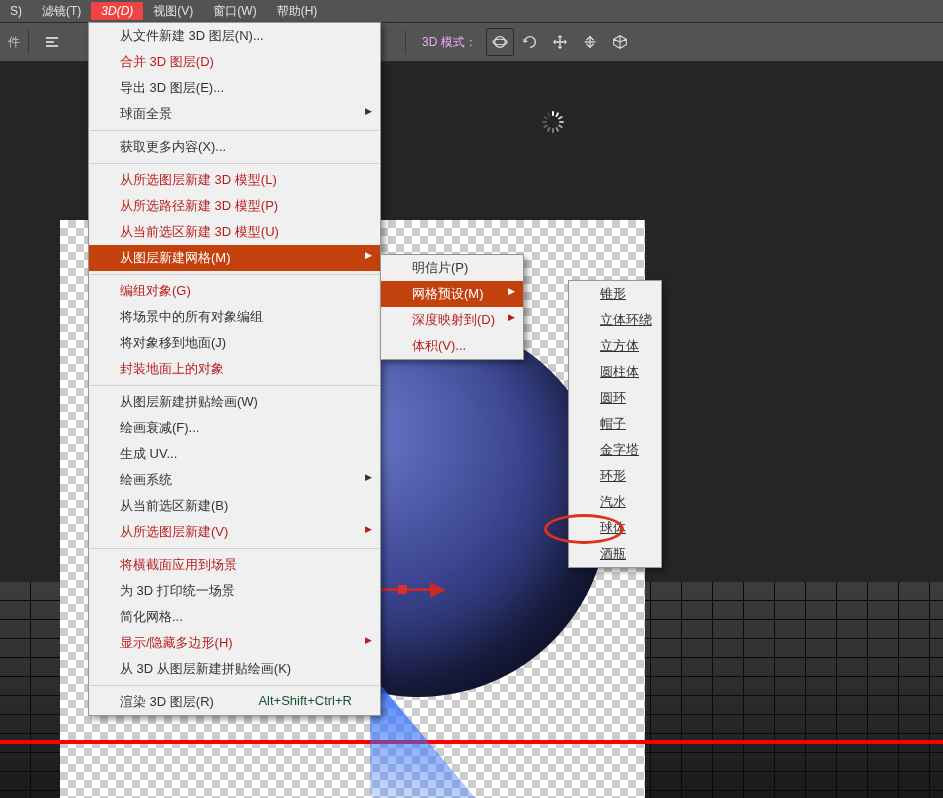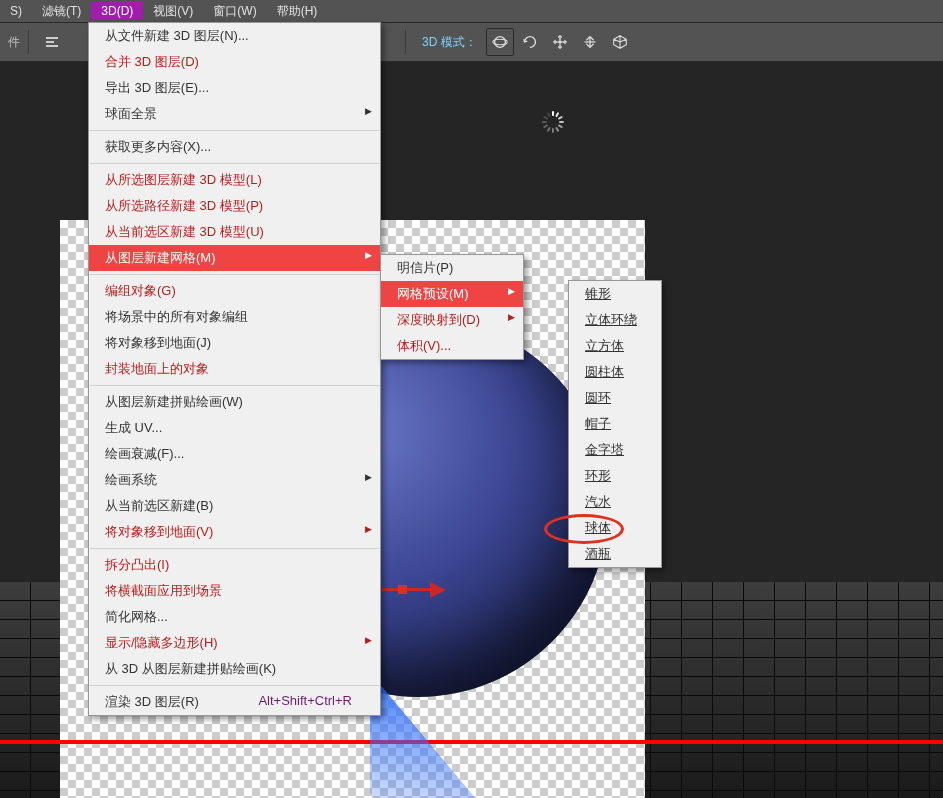--- a/index.html
+++ b/index.html
@@ -1,24 +1,24 @@
 <!DOCTYPE html>
 <html><head>
 <meta charset="utf-8">
 <style>
   * { margin: 0; padding: 0; box-sizing: border-box; font-family: "Microsoft YaHei", sans-serif; }
   body { background: #535353; width: 943px; height: 798px; overflow: hidden; position: relative; }
   
   .menubar { background: #535353; height: 22px; display: flex; align-items: center; color: #e0e0e0; font-size: 12px; }
   .menubar-item { padding: 2px 10px; cursor: default; }
-  .menubar-item.active { background: #a21caf; color: #fff; }
+  .menubar-item.active { background: #ef4444; color: #fff; font-style: italic; }
   
   .toolbar { background: #535353; height: 40px; border-top: 1px solid #2a2a2a; border-bottom: 1px solid #2a2a2a; display: flex; align-items: center; color: #c0c0c0; font-size: 12px; padding: 0 8px; }
   .toolbar-sep { width: 1px; height: 24px; background: #3a3a3a; margin: 0 8px; }
-  .toolbar-label { color: #7dd3fc; margin: 0 8px; }
+  .toolbar-label { color: #f0abfc; margin: 0 8px; }
   .toolbar-btn { width: 28px; height: 28px; display: inline-flex; align-items: center; justify-content: center; color: #ddd; margin: 0 1px; }
   .toolbar-btn.boxed { border: 1px solid #2a2a2a; border-radius: 2px; }
   
   .canvas-area { position: absolute; left: 0; top: 62px; right: 0; bottom: 0; background: #252525; overflow: hidden; }
   
   .checker { position: absolute; top: 158px; left: 60px; width: 585px; height: 585px;
     background-image:
       linear-gradient(45deg, #cccccc 25%, transparent 25%),
       linear-gradient(-45deg, #cccccc 25%, transparent 25%),
       linear-gradient(45deg, transparent 75%, #cccccc 75%),
@@ -44,33 +44,33 @@
   
   .arrow-red { position: absolute; left: 370px; top: 522px; width: 80px; height: 12px; }
   .arrow-red .shaft { position: absolute; left: 0; top: 4px; width: 60px; height: 3px; background: #c82828; }
   .arrow-red .head { position: absolute; left: 60px; top: -2px; width: 0; height: 0; border-left: 16px solid #c82828; border-top: 8px solid transparent; border-bottom: 8px solid transparent; }
   .arrow-red .knob { position: absolute; left: 28px; top: 1px; width: 9px; height: 9px; background: #d63030; }
   
   .spinner { position: absolute; left: 541px; top: 110px; width: 24px; height: 24px; }
   .spinner svg { width: 24px; height: 24px; }
   
   .dropdown { position: absolute; background: #f0f0f0; border: 1px solid #979797; box-shadow: 3px 3px 6px rgba(0,0,0,0.4); font-size: 13px; color: #333; }
-  .dropdown .item { padding: 4px 28px 4px 16px; white-space: nowrap; position: relative; display: flex; justify-content: space-between; gap: 18px;}
+  .dropdown .item { padding: 4px 28px 4px 31px; white-space: nowrap; position: relative; display: flex; justify-content: space-between; gap: 18px;}
   .dropdown .item.disabled { color: #b91c1c; }
-  .dropdown .item.highlight { background: #ef4444; color: #fff; }
+  .dropdown .item.highlight { background: #c2410c; color: #fff; }
   .dropdown .item.has-sub::after { content: "▶"; position: absolute; right: 8px; top: 5px; font-size: 9px; }
   .dropdown .sep { height: 1px; background: #d0d0d0; margin: 3px 1px; }
   
   .menu1 { left: 88px; top: 22px; width: 293px; }
   .menu2 { left: 380px; top: 254px; width: 144px; }
   .menu3 { left: 568px; top: 280px; width: 94px; text-decoration: underline; }
   
   .circled { position: absolute; left: 544px; top: 514px; width: 80px; height: 30px; border: 3px solid #e03020; border-radius: 50%; pointer-events: none; }
   
-  .shortcut { color: #701a75; }
+  .shortcut { color: #14532d; }
 </style>
 </head>
 <body>
 
 <div class="menubar">
   <span class="menubar-item">S)</span>
   <span class="menubar-item">滤镜(T)</span>
   <span class="menubar-item active">3D(D)</span>
   <span class="menubar-item">视图(V)</span>
   <span class="menubar-item">窗口(W)</span>
@@ -194,40 +194,40 @@
       <span>将对象移到地面(J)</span>
     </div>
     <div class="item disabled">
       <span>封装地面上的对象</span>
     </div>
     <div class="sep"></div>
     <div class="item">
       <span>从图层新建拼贴绘画(W)</span>
     </div>
     <div class="item">
+      <span>绘画衰减(F)...</span>
+    </div>
+    <div class="item">
       <span>生成 UV...</span>
-    </div>
-    <div class="item">
-      <span>绘画衰减(F)...</span>
     </div>
     <div class="item has-sub">
       <span>绘画系统</span>
     </div>
     <div class="item">
       <span>从当前选区新建(B)</span>
     </div>
     <div class="item disabled has-sub">
-      <span>将对象移到地面(V)</span>
-    </div>
-    <div class="sep"></div>
-    <div class="item disabled">
-      <span>拆分凸出(I)</span>
-    </div>
+      <span>从所选图层新建(V)</span>
+    </div>
+    <div class="sep"></div>
     <div class="item disabled">
       <span>将横截面应用到场景</span>
+    </div>
+    <div class="item">
+      <span>为 3D 打印统一场景</span>
     </div>
     <div class="item">
       <span>简化网格...</span>
     </div>
     <div class="item disabled has-sub">
       <span>显示/隐藏多边形(H)</span>
     </div>
     <div class="item">
       <span>从 3D 从图层新建拼贴绘画(K)</span>
     </div>

